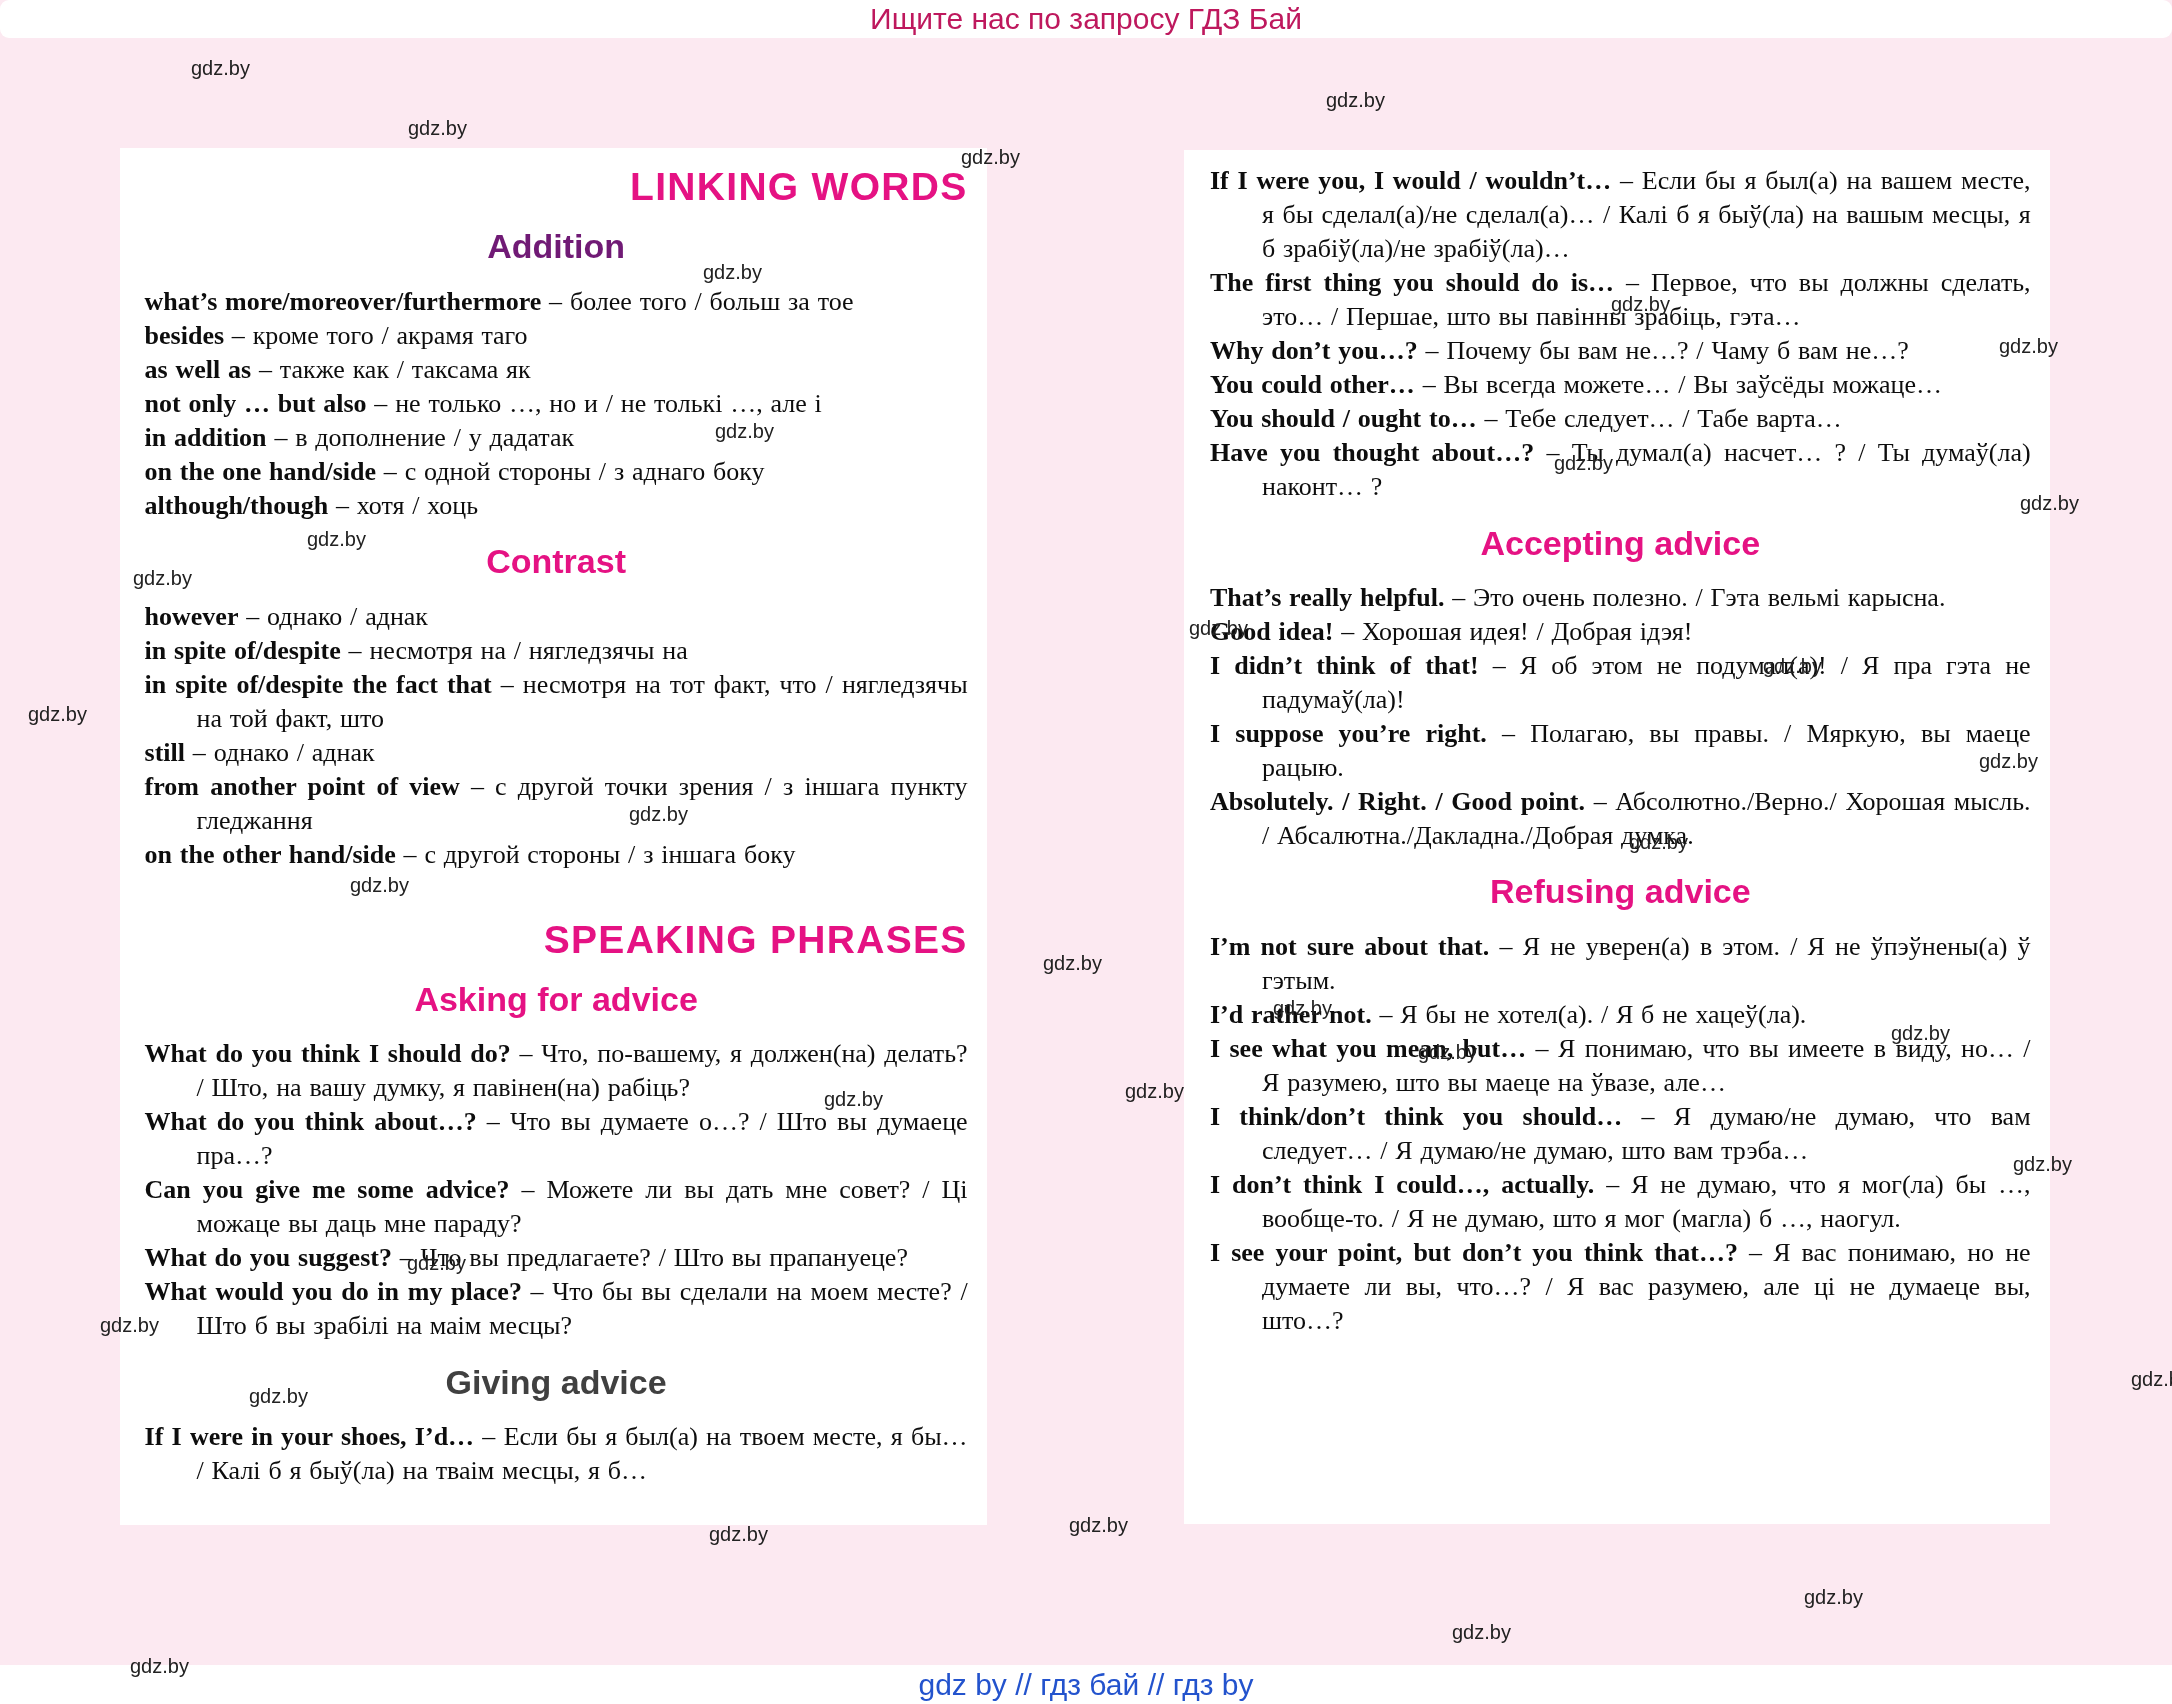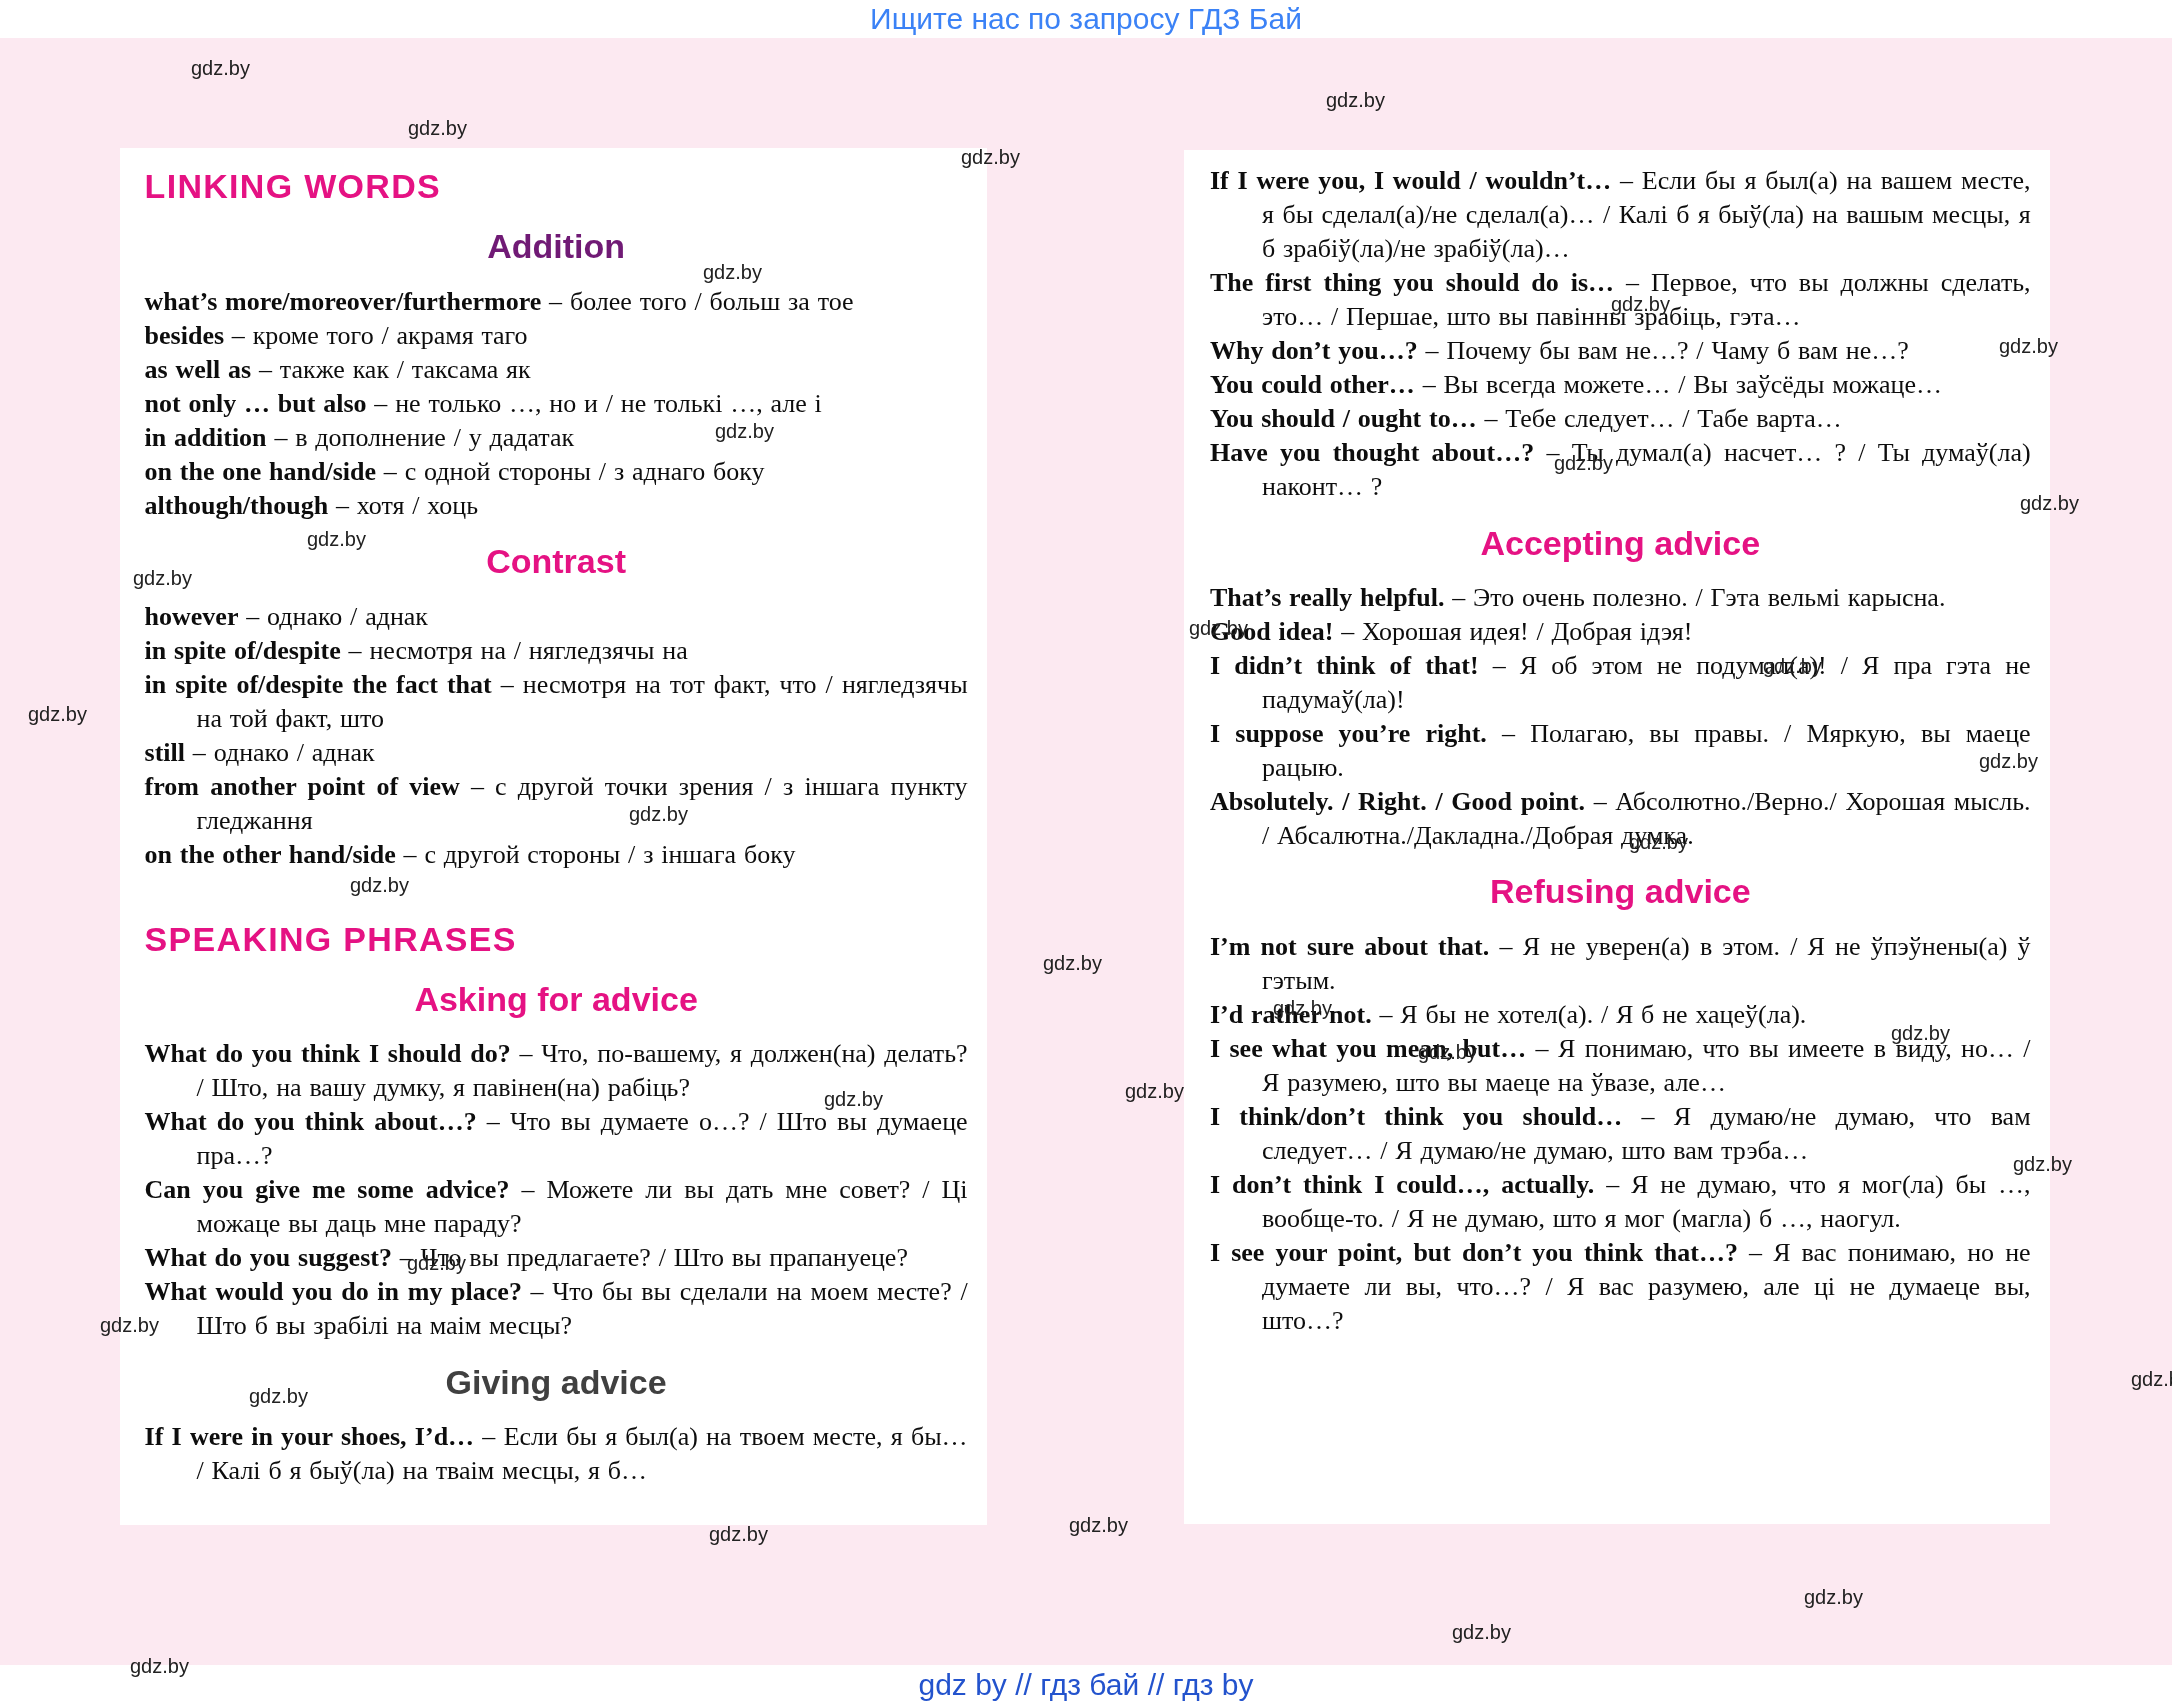--- a/index.html
+++ b/index.html
@@ -22,22 +22,22 @@
     position:absolute;
     background:#ffffff;
     box-sizing:border-box;
     overflow:hidden;
     z-index:1;
   }
   #left-panel{left:120px;top:148px;width:867px;height:1377px;padding:17px 19.4px 0 24.6px;}
   #right-panel{left:1184px;top:150px;width:866px;height:1374px;padding:14.2px 19.4px 0 26px;}
   .h1{
     font-family:"Liberation Sans", sans-serif;
-    font-weight:bold;font-size:34px;line-height:43px;
-    text-align:left;letter-spacing:1.3px;
+    font-weight:bold;font-size:39px;line-height:43px;
+    text-align:right;letter-spacing:1.3px;
     margin:0 0 19.4px 0;
   }
   .h1.mid{margin-top:24.6px;}
   .h2{
     font-family:"Liberation Sans", sans-serif;
     font-weight:bold;font-size:34px;line-height:38px;
     text-align:center;
     margin:19.4px 0;
   }
   .item{
@@ -53,21 +53,21 @@
     position:absolute;z-index:5;
     font-family:"Liberation Sans", sans-serif;
     font-size:20px;line-height:22px;
     white-space:nowrap;
   }
 </style>
 </head>
 <body>
 
 <div id="page" style="background: rgb(252, 233, 241);">
-  <div id="top-banner" class="banner" style="color: #3b82f6; background: rgb(255, 255, 255);">
+  <div id="top-banner" class="banner" style="color: #be185d; background: rgb(255, 255, 255); border-radius: 9px;">
     <span>Ищите нас по запросу ГДЗ Бай</span>
   </div>
 
   <div id="left-panel" class="panel">
       <div class="h1" style="color: rgb(229, 18, 131);">LINKING WORDS</div>
       <div class="h2" style="color: #701a75;">Addition</div>
       <div class="item"><span class="en">what’s more/moreover/furthermore</span><span> – </span><span class="ru">более того / больш за тое</span></div>
       <div class="item"><span class="en">besides</span><span> – </span><span class="ru">кроме того / акрамя таго</span></div>
       <div class="item"><span class="en">as well as</span><span> – </span><span class="ru">также как / таксама як</span></div>
       <div class="item"><span class="en">not only … but also</span><span> – </span><span class="ru">не только …, но и / не толькі …, але і</span></div>

